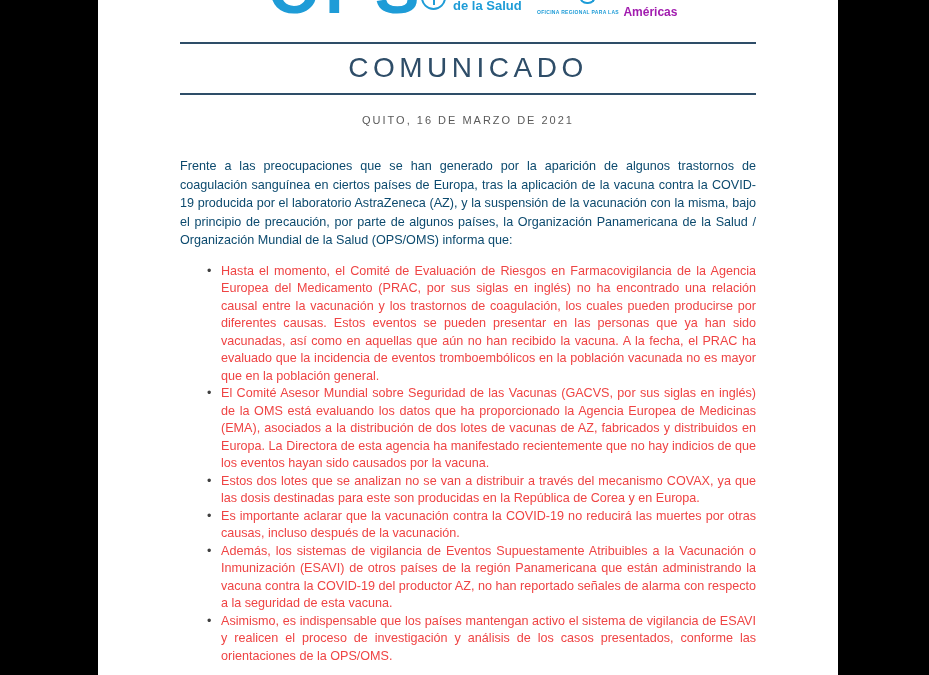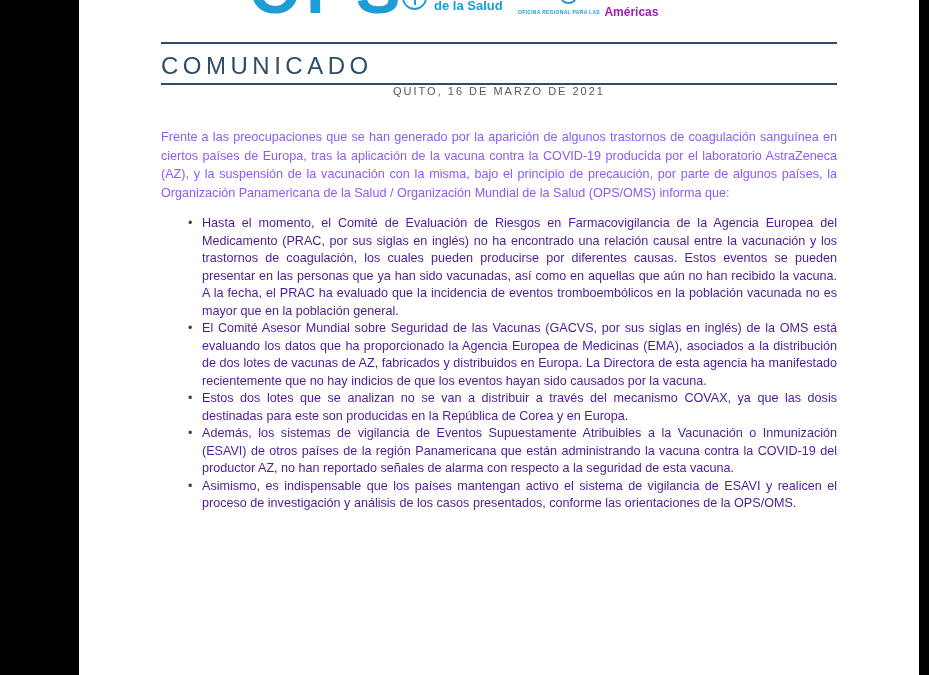--- a/index.html
+++ b/index.html
@@ -4,22 +4,22 @@
 <style>
   html, body {
     margin: 0; padding: 0;
     width: 929px; height: 675px;
     background: #000000;
     overflow: hidden;
     font-family: "Liberation Sans", "DejaVu Sans", sans-serif;
   }
   .stage { position: relative; width: 929px; height: 675px; background: #000; }
   .page {
-    position: absolute; left: 79px; top: 0;
-    width: 840px; height: 675px;
+    position: absolute; left: 98px; top: 0;
+    width: 740px; height: 675px;
     background: #ffffff;
     overflow: hidden;
   }
   .inner { padding: 0 82px; }
 
   
   .logo-strip { position: relative; height: 18px; overflow: hidden; }
   .ops-wordmark {
     position: absolute; left: 88px; top: -49px;
     font-size: 67px; font-weight: 800; letter-spacing: 5px;
@@ -49,46 +49,48 @@
   .regional .prefix {
     font-size: 5px; letter-spacing: 0.3px; color: #1e9cd7;
     vertical-align: 2px; font-weight: 700;
   }
   .regional .name { font-size: 12px; font-weight: 700; color: #a21caf; }
 
   
   .rule { height: 2px; background: #2e4d68; }
   .rule-top { margin-top: 24px; }
   .doc-title {
+    text-align: center;
     color: #2e4d68;
-    font-size: 24px; font-weight: 400;
+    font-size: 28px; font-weight: 400;
     letter-spacing: 4.5px;
-    padding: 8px 0 3px 0;
+    padding: 8px 0 9px 0;
   }
   .dateline {
+    margin-top: 19px;
     text-align: center;
     color: #595959;
     font-size: 11px;
     letter-spacing: 2px;
   }
 
   
   .intro {
     margin: 31px 0 12px 0;
     font-size: 12.6px; line-height: 18.5px;
     text-align: justify;
-    color: #8b5cf6;
+    color: #0c4a6e;
   }
   .bullets { margin-top: 13px; }
   .bullet-item {
     position: relative;
     padding-left: 41px;
     font-size: 12.6px; line-height: 17.5px;
     text-align: justify;
-    color: #4c1d95;
+    color: #ef4444;
   }
   .bullet-item::before {
     content: "\2022";
     position: absolute; left: 27px; top: 0;
     color: #3f3f3f;
   }
 </style>
 </head>
 <body>
 
@@ -112,19 +114,20 @@
       <div class="rule"></div>
 
       <div class="dateline">QUITO, 16 DE MARZO DE 2021</div>
 
       <p class="intro">Frente a las preocupaciones que se han generado por la aparición de algunos trastornos de coagulación sanguínea en ciertos países de Europa, tras la aplicación de la vacuna contra la COVID-19 producida por el laboratorio AstraZeneca (AZ), y la suspensión de la vacunación con la misma, bajo el principio de precaución, por parte de algunos países, la Organización Panamericana de la Salud / Organización Mundial de la Salud (OPS/OMS) informa que:</p>
 
       <div class="bullets">
         <div class="bullet-item">Hasta el momento, el Comité de Evaluación de Riesgos en Farmacovigilancia de la Agencia Europea del Medicamento (PRAC, por sus siglas en inglés) no ha encontrado una relación causal entre la vacunación y los trastornos de coagulación, los cuales pueden producirse por diferentes causas. Estos eventos se pueden presentar en las personas que ya han sido vacunadas, así como en aquellas que aún no han recibido la vacuna. A la fecha, el PRAC ha evaluado que la incidencia de eventos tromboembólicos en la población vacunada no es mayor que en la población general.</div>
         <div class="bullet-item">El Comité Asesor Mundial sobre Seguridad de las Vacunas (GACVS, por sus siglas en inglés) de la OMS está evaluando los datos que ha proporcionado la Agencia Europea de Medicinas (EMA), asociados a la distribución de dos lotes de vacunas de AZ, fabricados y distribuidos en Europa. La Directora de esta agencia ha manifestado recientemente que no hay indicios de que los eventos hayan sido causados por la vacuna.</div>
         <div class="bullet-item">Estos dos lotes que se analizan no se van a distribuir a través del mecanismo COVAX, ya que las dosis destinadas para este son producidas en la República de Corea y en Europa.</div>
+        <div class="bullet-item">Es importante aclarar que la vacunación contra la COVID-19 no reducirá las muertes por otras causas, incluso después de la vacunación.</div>
         <div class="bullet-item">Además, los sistemas de vigilancia de Eventos Supuestamente Atribuibles a la Vacunación o Inmunización (ESAVI) de otros países de la región Panamericana que están administrando la vacuna contra la COVID-19 del productor AZ, no han reportado señales de alarma con respecto a la seguridad de esta vacuna.</div>
         <div class="bullet-item">Asimismo, es indispensable que los países mantengan activo el sistema de vigilancia de ESAVI y realicen el proceso de investigación y análisis de los casos presentados, conforme las orientaciones de la OPS/OMS.</div>
       </div>
 
     </div>
   </div>
 </div>
 
 </body></html>

